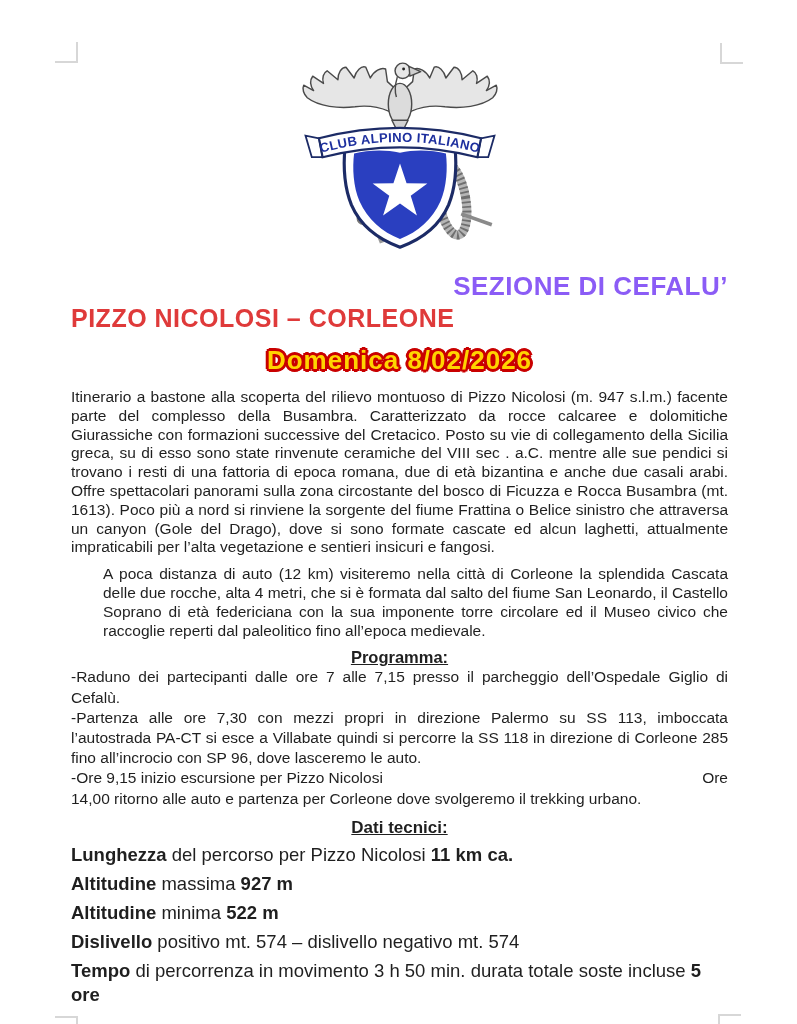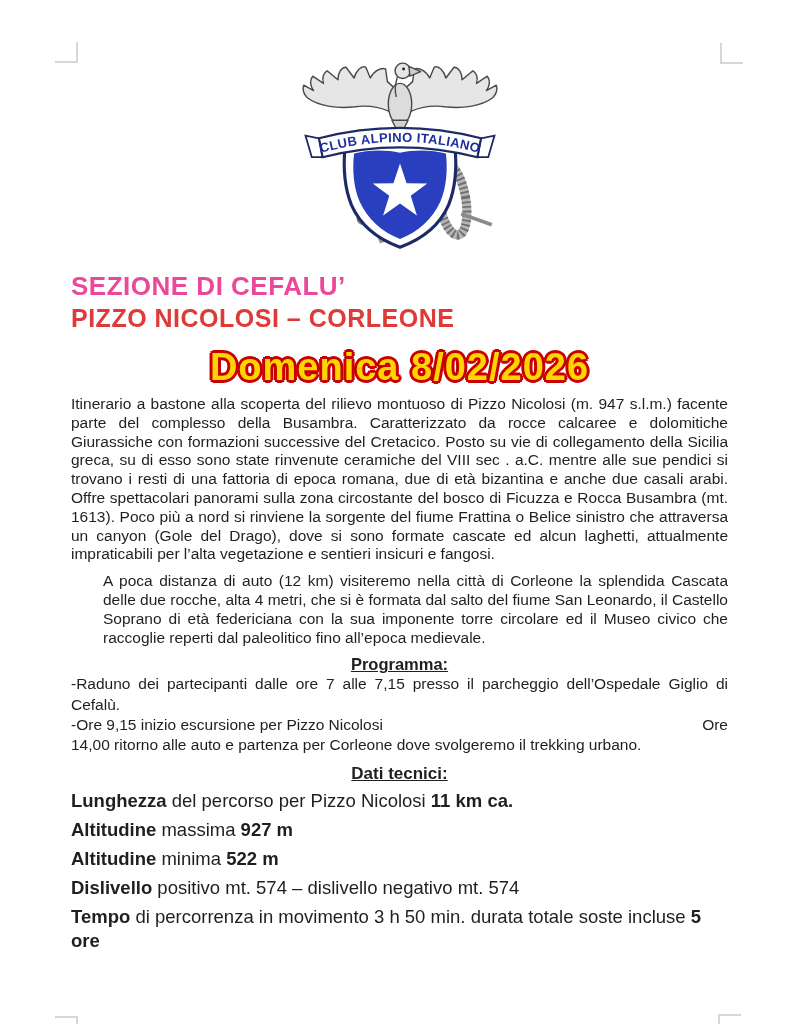--- a/index.html
+++ b/index.html
@@ -17,32 +17,32 @@
   .corner-tr{left:720px;top:43px;border-left:2px solid #d7d7d7;border-bottom:2px solid #d7d7d7;}
   .corner-bl{left:55px;top:1016px;border-top:2px solid #d7d7d7;border-right:2px solid #d7d7d7;}
   .corner-br{left:718px;top:1014px;border-top:2px solid #d7d7d7;border-left:2px solid #d7d7d7;}
 
   .content{position:absolute;left:71px;top:0;width:657px;}
 
   .logo-wrap{width:216px;height:207px;margin:51px auto 0;}
   .logo-wrap svg{display:block;width:100%;height:100%;}
 
   .h-sezione{
-    margin-top:13px;text-align:left;
+    margin-top:13px;text-align:right;
     font-size:26px;font-weight:bold;letter-spacing:.5px;
-    color:#ec4899;line-height:30px;
+    color:#8b5cf6;line-height:30px;
   }
   .h-evento{
     margin-top:4px;text-align:left;
     font-size:25px;font-weight:bold;letter-spacing:.5px;
     color:#df3a3a;line-height:27px;
   }
   .h-data{
-    margin-top:17px;text-align:center;
-    font-size:38px;font-weight:bold;letter-spacing:1px;
+    margin-top:10px;text-align:center;
+    font-size:26px;font-weight:bold;letter-spacing:1px;
     line-height:37px;
     color:#ffd400;
     text-shadow:
       3px 0 0 #c90000,-3px 0 0 #c90000,0 3px 0 #c90000,0 -3px 0 #c90000,
       2px 2px 0 #c90000,-2px -2px 0 #c90000,2px -2px 0 #c90000,-2px 2px 0 #c90000;
   }
 
   .body-text{
     font-size:15.5px;line-height:18.8px;
     text-align:justify;
@@ -121,20 +121,21 @@
     <div class="h-sezione">SEZIONE DI CEFALU’</div>
     <div class="h-evento">PIZZO NICOLOSI – CORLEONE</div>
     <div class="h-data">Domenica 8/02/2026</div>
 
     <div class="body-text para1">Itinerario a bastone alla scoperta del rilievo montuoso di Pizzo Nicolosi (m. 947 s.l.m.) facente parte del complesso della Busambra. Caratterizzato da rocce calcaree e dolomitiche Giurassiche con formazioni successive del Cretacico. Posto su vie di collegamento della Sicilia greca, su di esso sono state rinvenute ceramiche del VIII sec . a.C. mentre alle sue pendici si trovano i resti di una fattoria di epoca romana, due di età bizantina e anche due casali arabi. Offre spettacolari panorami sulla zona circostante del bosco di Ficuzza e Rocca Busambra (mt. 1613). Poco più a nord si rinviene la sorgente del fiume Frattina o Belice sinistro che attraversa un canyon (Gole del Drago), dove si sono formate cascate ed alcun laghetti, attualmente impraticabili per l’alta vegetazione e sentieri insicuri e fangosi.</div>
     <div class="body-text para2">A poca distanza di auto (12 km) visiteremo nella città di Corleone la splendida Cascata delle due rocche, alta 4 metri, che si è formata dal salto del fiume San Leonardo, il Castello Soprano di età federiciana con la sua imponente torre circolare ed il Museo civico che raccoglie reperti dal paleolitico fino all’epoca medievale.</div>
 
     <div class="prog-heading">Programma:</div>
     <div class="prog-block">
       <div>-Raduno dei partecipanti dalle ore 7 alle 7,15 presso il parcheggio dell’Ospedale Giglio di Cefalù.</div>
+      <div>-Partenza alle ore 7,30 con mezzi propri in direzione Palermo su SS 113, imboccata l’autostrada PA-CT si esce a Villabate quindi si percorre la SS 118 in direzione di Corleone 285 fino all’incrocio con SP 96, dove lasceremo le auto.</div>
       <div class="prog-line3">
         <span>-Ore 9,15 inizio escursione per Pizzo Nicolosi</span>
         <span>Ore</span>
       </div>
       <div>14,00 ritorno alle auto e partenza per Corleone dove svolgeremo il trekking urbano.</div>
     </div>
 
     <div class="dati-heading">Dati tecnici:</div>
 
     <div class="dati-row">

